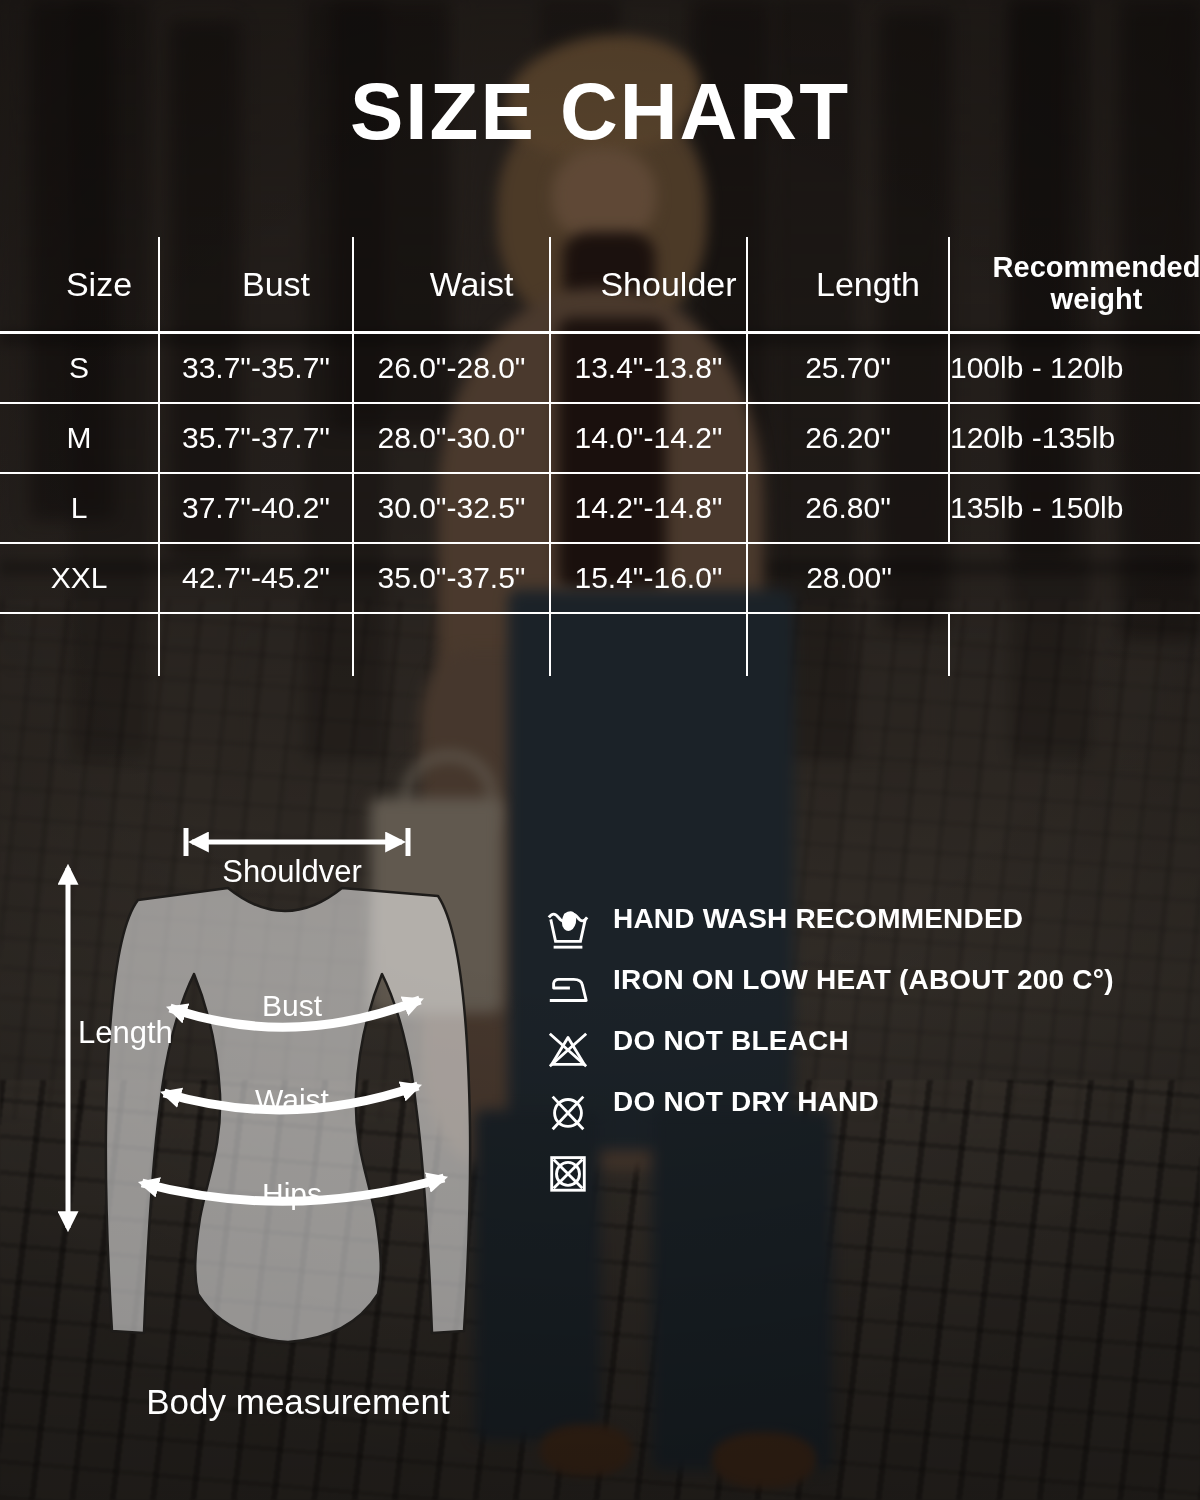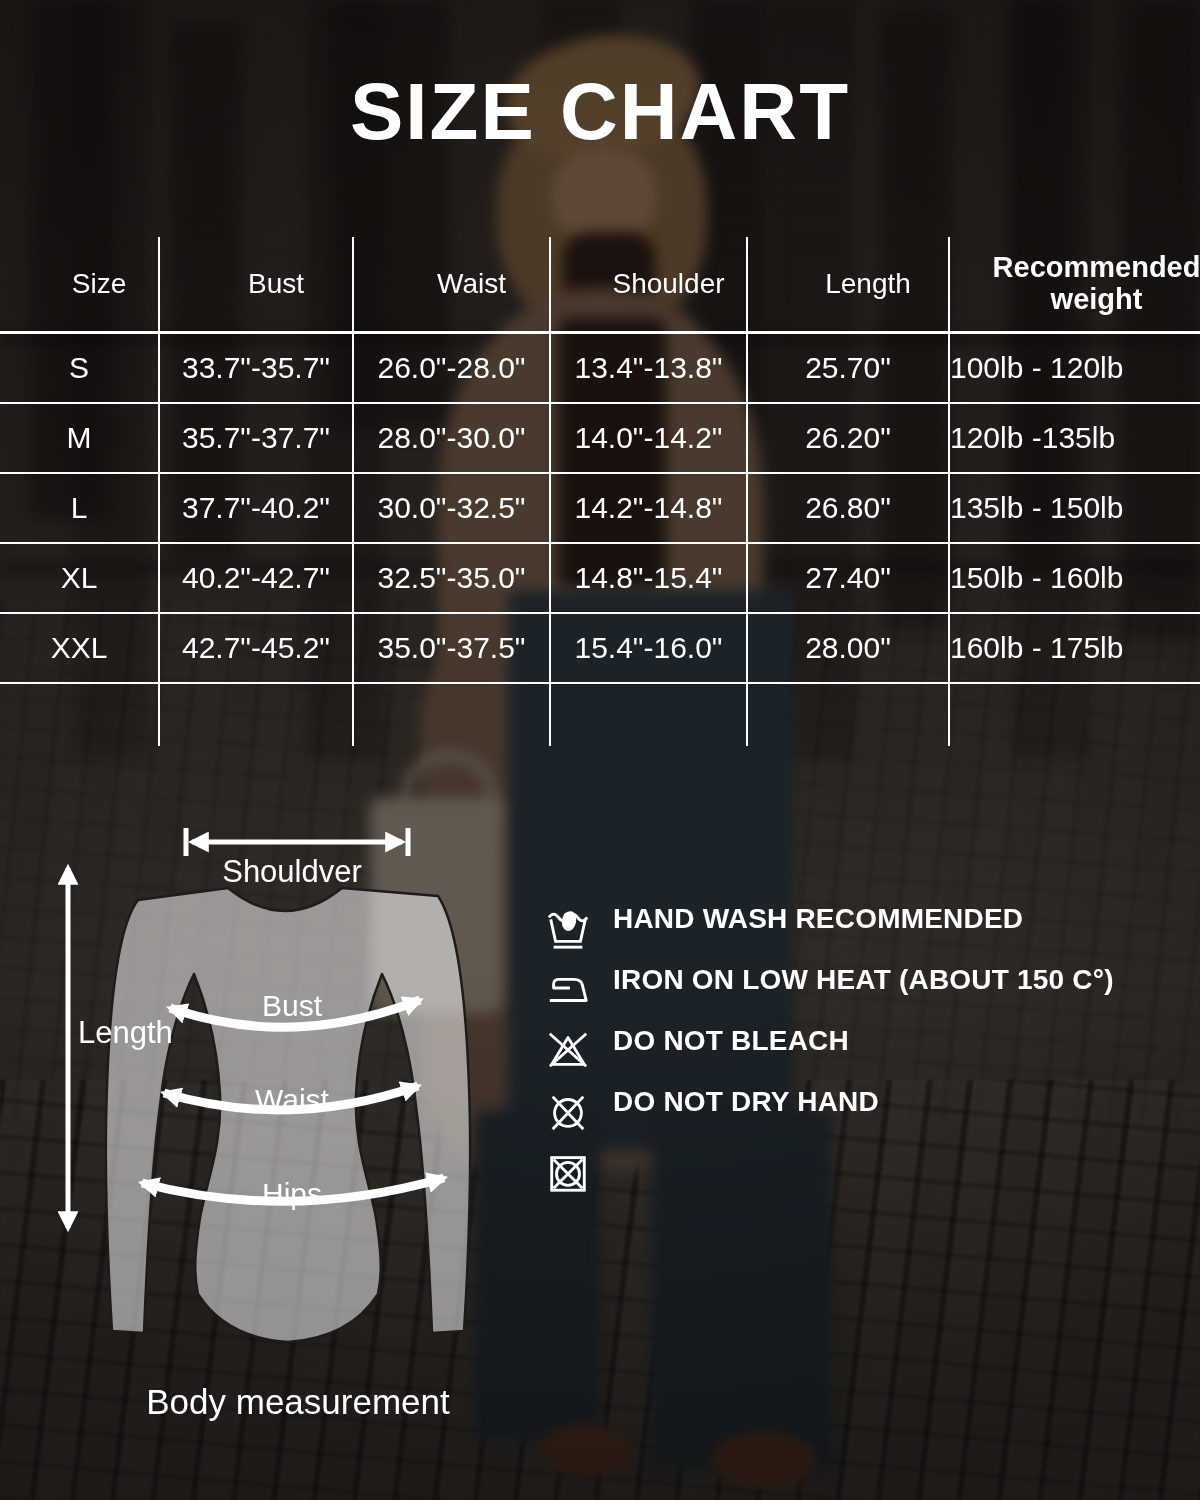--- a/index.html
+++ b/index.html
@@ -38,21 +38,21 @@
 
   
   .size-table{position:absolute;top:237px;left:0;width:1200px;}
   .tr{display:grid;grid-template-columns:160px 194px 197px 197px 202px 250px;border-bottom:2px solid #fff;}
   .tr.thead{height:94px;border-bottom-width:3px;}
   .tr.data{height:68px;}
   .tr.empty{height:62px;border-bottom:none;}
   .td{display:flex;align-items:center;justify-content:center;border-right:2px solid #fff;
       font-size:30px;white-space:nowrap;}
   .td:last-child{border-right:none;}
-  .thead .td{font-size:28px;padding-left:40px;}
+  .thead .td{font-size:34px;padding-left:40px;}
   .thead .td.weight{font-size:29px;font-weight:700;text-align:center;line-height:1.1;white-space:normal;padding:0 8px;margin-left:43px;}
   .td.weight{justify-content:flex-start;}
   .thead .td.weight{justify-content:center;padding-left:8px;}
 
   
   .diagram{position:absolute;left:20px;top:826px;width:500px;height:640px;}
   .diagram svg{display:block;}
   .diagram text{font-family:"Liberation Sans",sans-serif;fill:#fff;}
 
   
@@ -128,34 +128,25 @@
     </div>
     <div class="tr data">
       <div class="td">L</div>
       <div class="td">37.7"-40.2"</div>
       <div class="td">30.0"-32.5"</div>
       <div class="td">14.2"-14.8"</div>
       <div class="td">26.80"</div>
       <div class="td weight">135lb - 150lb</div>
     </div>
     <div class="tr data">
-      <div class="td">XL</div>
-      <div class="td">40.2"-42.7"</div>
-      <div class="td">32.5"-35.0"</div>
-      <div class="td">14.8"-15.4"</div>
-      <div class="td">27.40"</div>
-      <div class="td weight">150lb - 160lb</div>
-    </div>
-    <div class="tr data">
       <div class="td">XXL</div>
       <div class="td">42.7"-45.2"</div>
       <div class="td">35.0"-37.5"</div>
       <div class="td">15.4"-16.0"</div>
       <div class="td">28.00"</div>
-      <div class="td weight">160lb - 175lb</div>
     </div>
     <div class="tr empty">
       <div class="td"></div>
         <div class="td"></div>
       <div class="td"></div>
         <div class="td"></div>
       <div class="td"></div>
         <div class="td"></div>
     </div>
   </div>
@@ -217,21 +208,21 @@
       <span class="care-label">HAND WASH RECOMMENDED</span>
     </div>
 
 
     <div class="care-row">
       <span class="care-ic">
         <svg width="46" height="46" viewBox="0 0 48 48" fill="none" stroke="#fff" stroke-width="3" stroke-linejoin="round">
           <path d="M5 36 H43 L39 20 Q38 14 30 14 H14 Q10 14 9 18 L9 23 H26"></path>
         </svg>
       </span>
-      <span class="care-label">IRON ON LOW HEAT (ABOUT 150 C°)</span>
+      <span class="care-label">IRON ON LOW HEAT (ABOUT 200 C°)</span>
     </div>
 
     <div class="care-row">
       <span class="care-ic">
         <svg width="46" height="46" viewBox="0 0 48 48" fill="none" stroke="#fff" stroke-width="3" stroke-linejoin="round">
           <path d="M24 11 L41 39 H7 Z"></path>
           <path d="M5 7 L43 41 M43 7 L5 41"></path>
         </svg>
       </span>
       <span class="care-label">DO NOT BLEACH</span>

